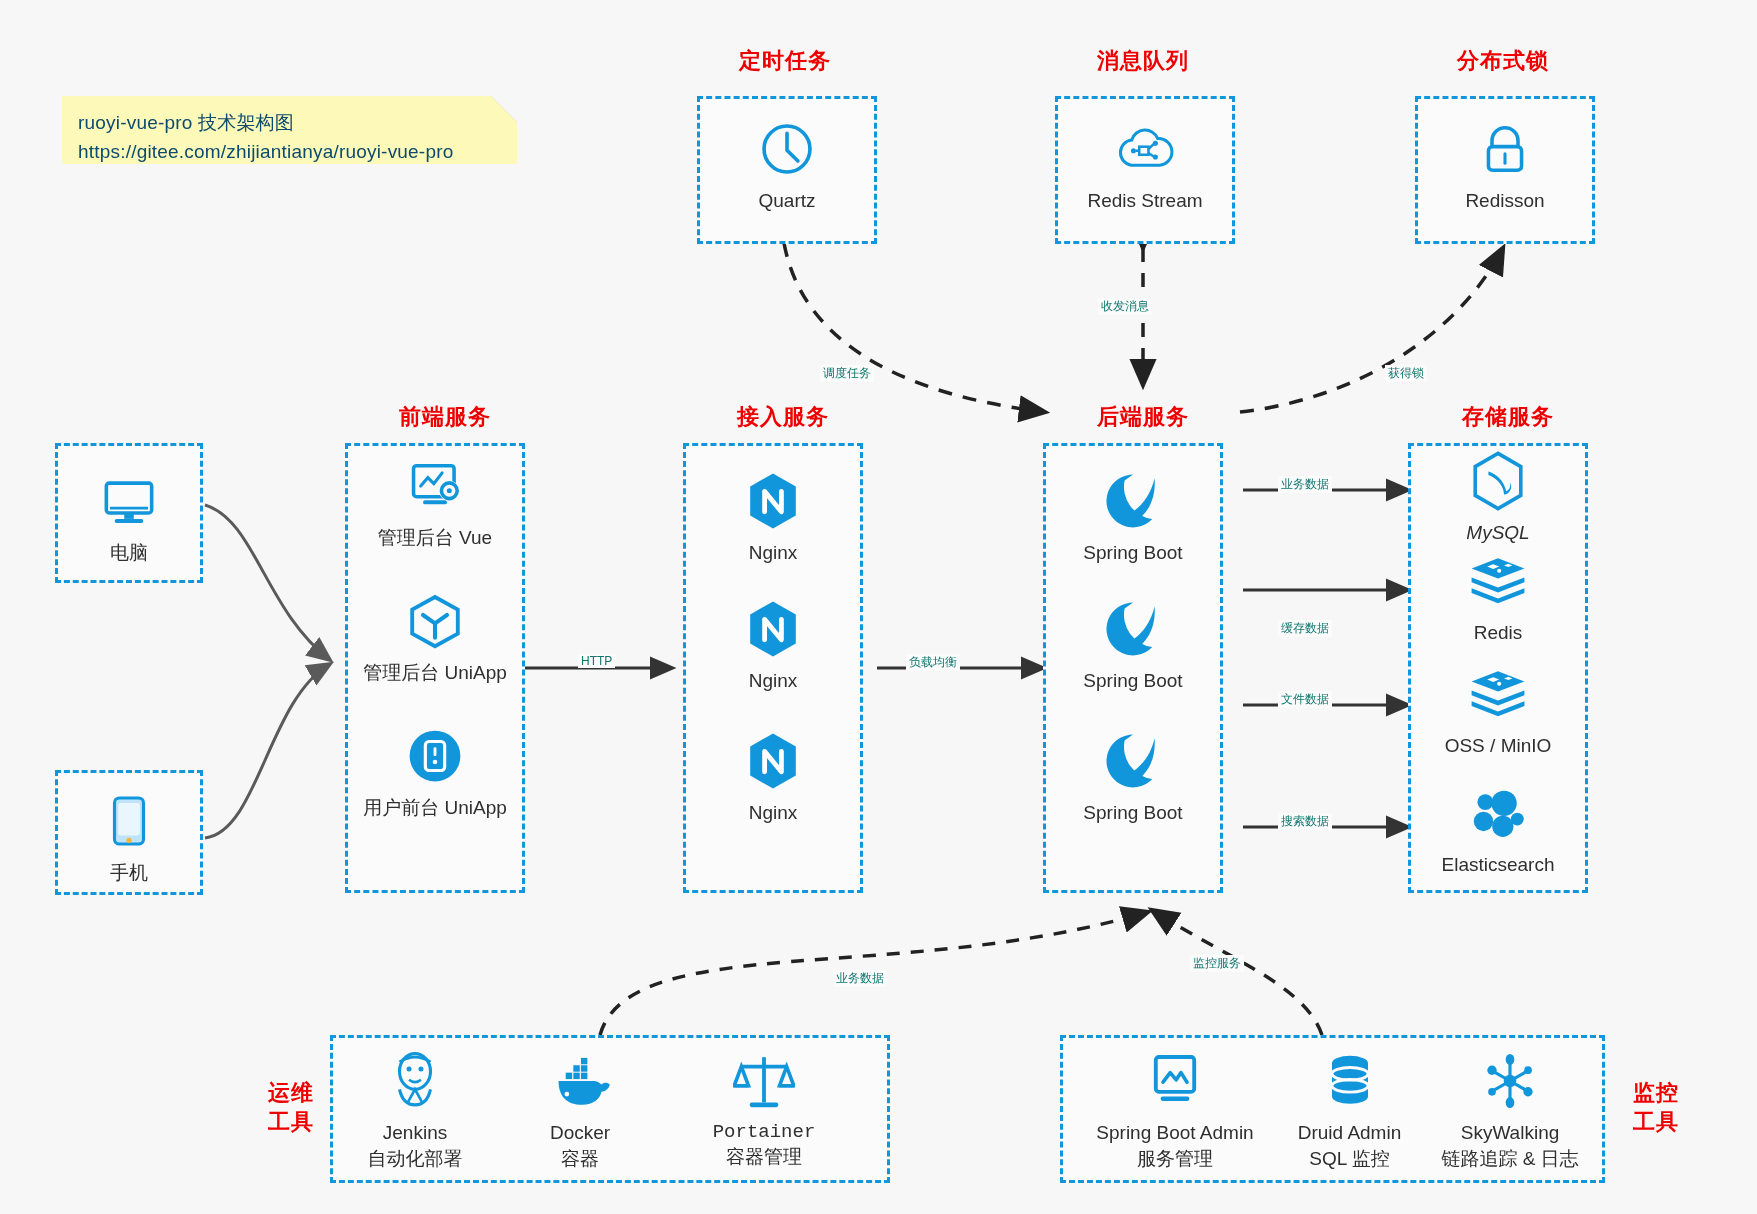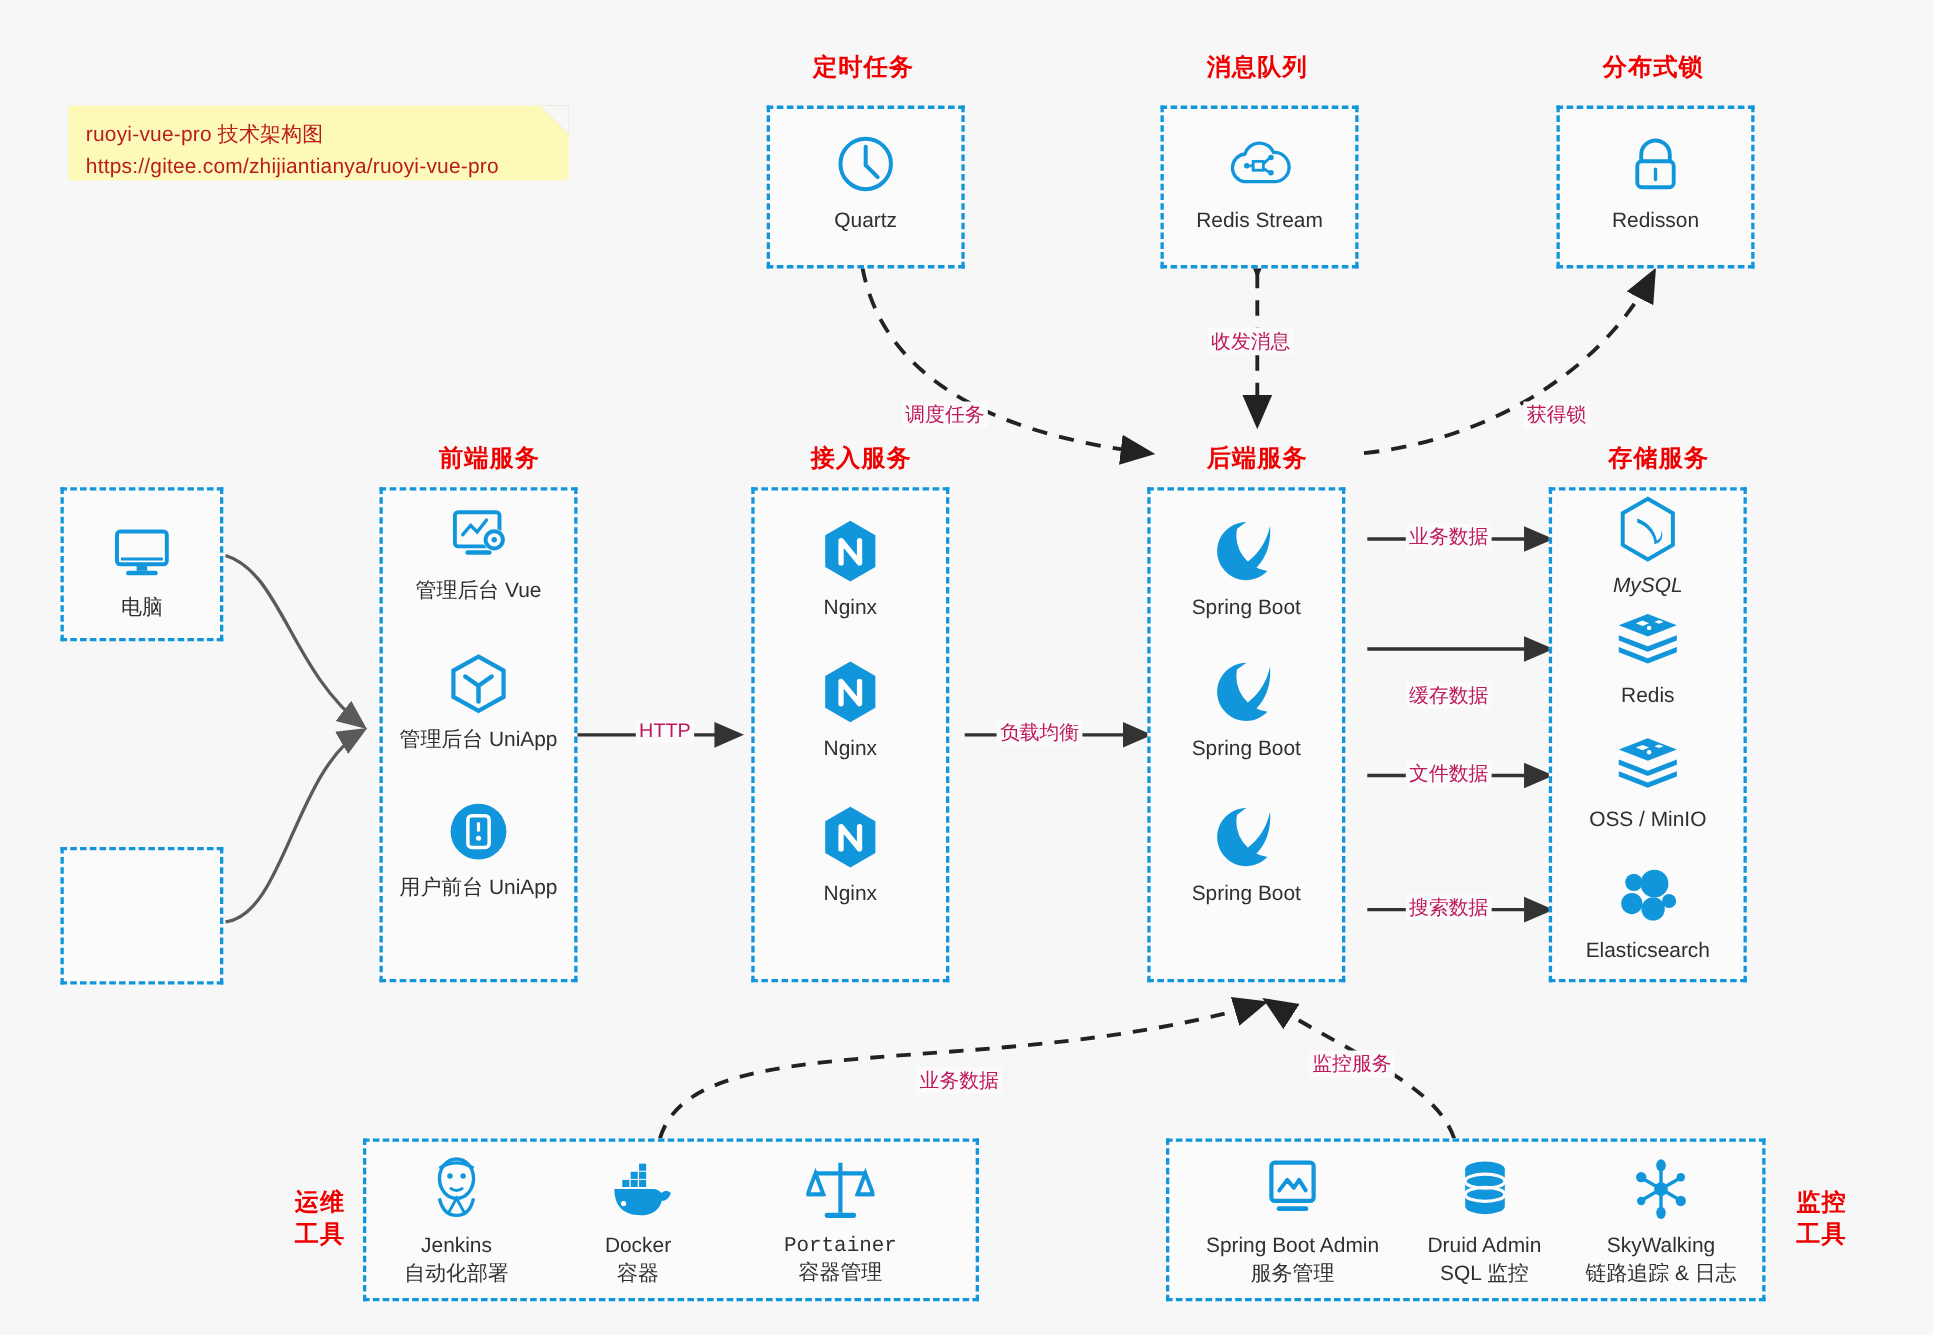--- a/index.html
+++ b/index.html
@@ -16,21 +16,21 @@
     overflow: hidden;
   }
   
   .note {
     position: absolute;
     left: 62px; top: 96px;
     width: 455px; height: 68px;
     background: #fdf9b8;
     padding: 12px 0 0 16px;
     font-size: 19px;
-    color: #b91c1c;
+    color: #0c4a6e;
     line-height: 1.55;
     letter-spacing: .2px;
   }
   .note .fold {
     position: absolute;
     right: 0; top: 0;
     width: 0; height: 0;
     border-left: 26px solid transparent;
     border-top: 26px solid #f7f7f7;
   }
@@ -85,22 +85,22 @@
   .node .lab2 {
     font-size: 19px;
     color: #2f2f2f;
     line-height: 1.35;
     white-space: nowrap;
   }
 
   
   .elabel {
     position: absolute;
-    font-size: 18px;
-    color: #be185d;
+    font-size: 12px;
+    color: #0f766e;
     background: #fbfbfb;
     padding: 0 3px;
     white-space: nowrap;
     z-index: 6;
   }
 
   svg.layer {
     position: absolute;
     left: 0; top: 0;
     width: 1757px; height: 1214px;
@@ -223,20 +223,30 @@
       <svg width="62" height="58" viewBox="0 0 52 48">
         <rect x="7" y="9" width="38" height="25" rx="2.5" fill="none" stroke="#1296db" stroke-width="3"></rect>
         <rect x="22" y="34" width="8" height="5" fill="#1296db"></rect>
         <rect x="14" y="39" width="24" height="3.5" rx="1.7" fill="#1296db"></rect>
         <path d="M10 30 h32" stroke="#1296db" stroke-width="2.4"></path>
       </svg>
     </div>
     <div class="lab">电脑</div>
   </div>
 
+  <div class="node" style="left:44px; top:790px; width:170px;">
+    <div class="ic">
+      <svg width="46" height="58" viewBox="0 0 34 48">
+        <rect x="5" y="5" width="24" height="38" rx="4" fill="#bfe4fa" stroke="#1296db" stroke-width="2.6"></rect>
+        <rect x="8" y="9" width="18" height="27" rx="2" fill="#eaf6fd"></rect>
+        <circle cx="17" cy="40" r="2.2" fill="#f3b73b"></circle>
+      </svg>
+    </div>
+    <div class="lab">手机</div>
+  </div>
 
   <div class="node" style="left:350px; top:455px;">
     <div class="ic">
       <svg width="62" height="58" viewBox="0 0 52 48">
         <rect x="8" y="7" width="34" height="26" rx="2.5" fill="none" stroke="#1296db" stroke-width="3"></rect>
         <path d="M14 24 l6 -7 l5 5 l7 -9" fill="none" stroke="#1296db" stroke-width="2.6" stroke-linecap="round"></path>
         <rect x="16" y="36" width="20" height="3.4" rx="1.6" fill="#1296db"></rect>
         <circle cx="38" cy="28" r="8.5" fill="#fbfbfb"></circle>
         <circle cx="38" cy="28" r="6.6" fill="none" stroke="#1296db" stroke-width="3"></circle>
         <circle cx="38" cy="28" r="2.1" fill="#1296db"></circle>

